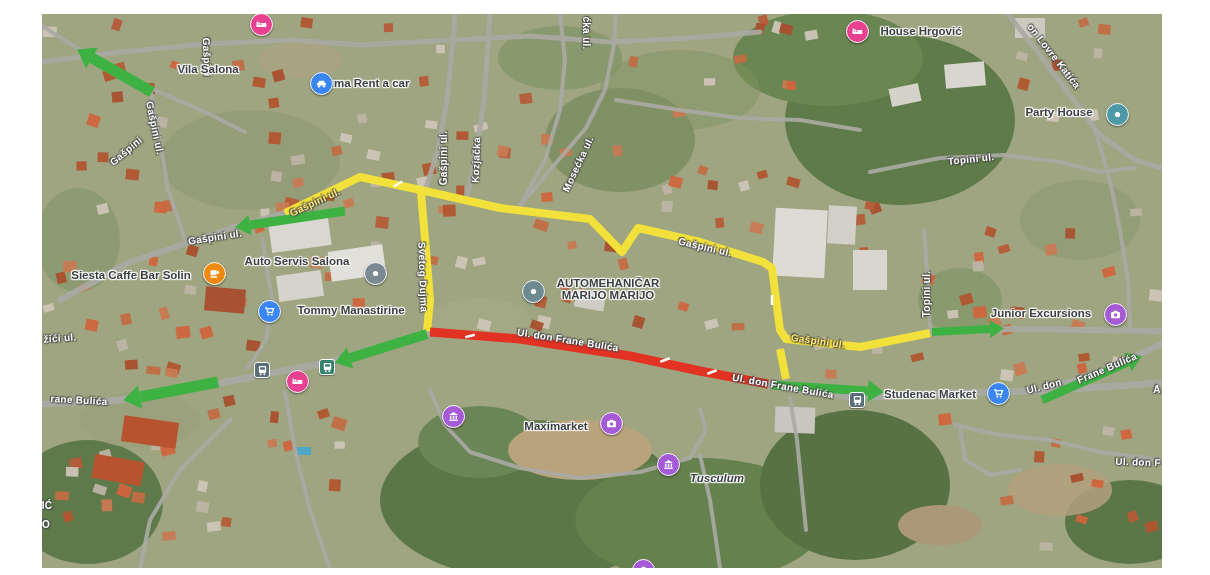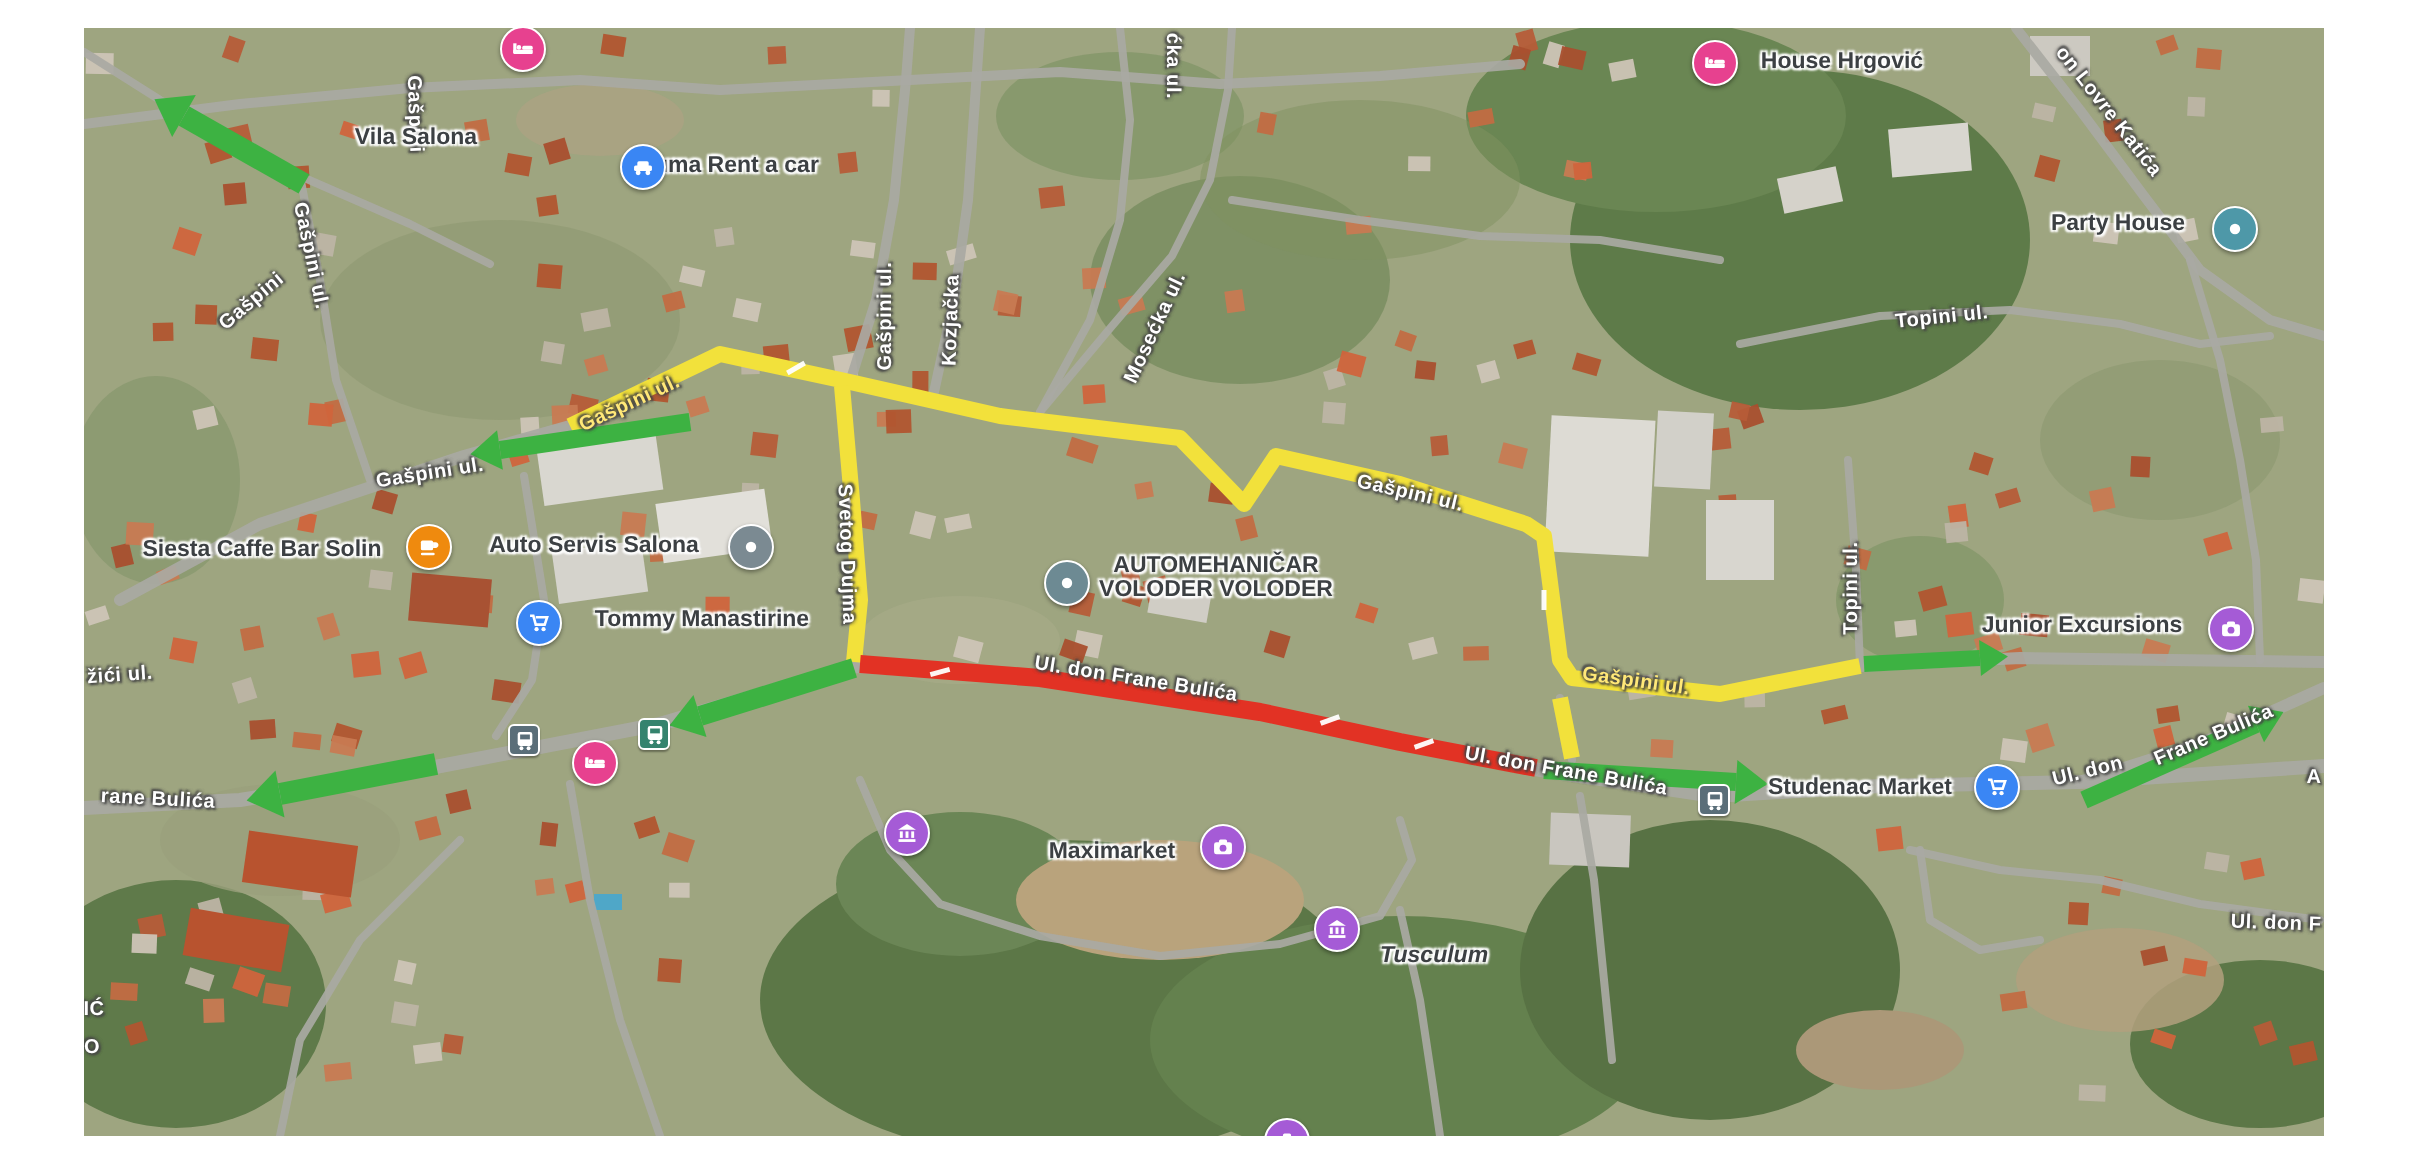--- a/index.html
+++ b/index.html
@@ -343,29 +343,29 @@
         </div>
         <div class="plbl" style="left: 879px; top: 17px; transform: translate(-50%, -50%);">
           <div>House Hrgović</div>
         </div>
         <div class="plbl" style="left: 1017px; top: 98px; transform: translate(-50%, -50%); text-align: right;">
           <div>Party House</div>
         </div>
         <div class="plbl" style="left: 89px; top: 261px; transform: translate(-50%, -50%);">
           <div>Siesta Caffe Bar Solin</div>
         </div>
-        <div class="plbl" style="left: 255px; top: 259px; transform: translate(-50%, -50%);">
+        <div class="plbl" style="left: 255px; top: 247px; transform: translate(-50%, -50%);">
           <div>Auto Servis Salona</div>
         </div>
         <div class="plbl" style="left: 309px; top: 296px; transform: translate(-50%, -50%);">
           <div>Tommy Manastirine</div>
         </div>
         <div class="plbl" style="left: 566px; top: 275px; transform: translate(-50%, -50%);">
           <div>AUTOMEHANIČAR</div>
-          <div>VOLODER VOLODER</div>
+          <div>MARIJO MARIJO</div>
         </div>
         <div class="plbl" style="left: 514px; top: 412px; transform: translate(-50%, -50%);">
           <div>Maximarket</div>
         </div>
         <div class="plbl" style="left: 675px; top: 464px; transform: translate(-50%, -50%); font-style: italic;">
           <div>Tusculum</div>
         </div>
         <div class="plbl" style="left: 999px; top: 299px; transform: translate(-50%, -50%);">
           <div>Junior Excursions</div>
         </div>

